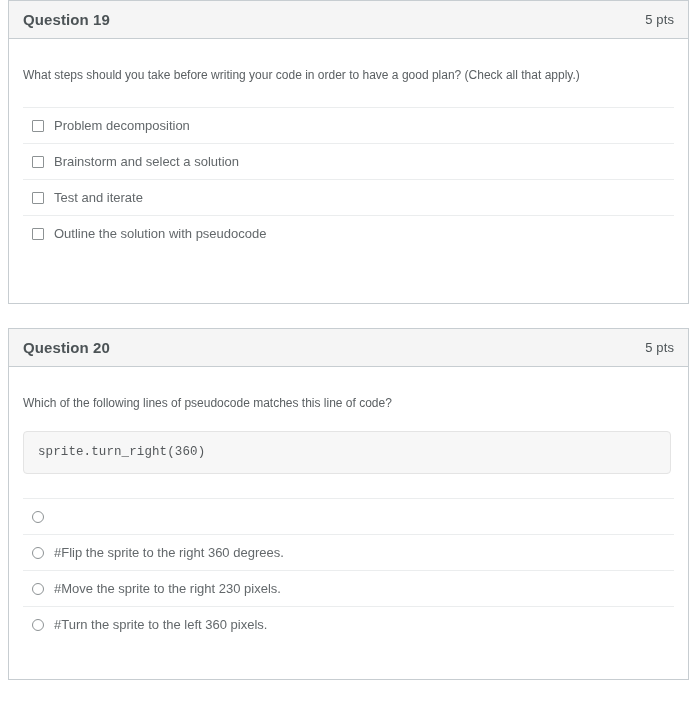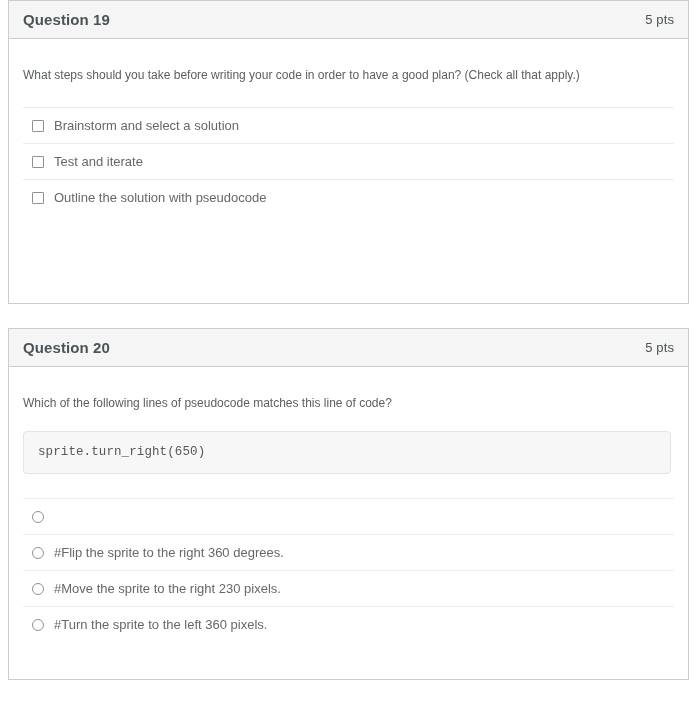--- a/index.html
+++ b/index.html
@@ -135,20 +135,24 @@
     <div class="question-header">
       <span class="question-name">Question 19</span>
       <span class="question-points">5 pts</span>
     </div>
 
     <div class="question-body">
       <div class="question-text">What steps should you take before writing your code in order to have a good plan? (Check all that apply.)</div>
 
       <div class="answers">
 
+        <div class="answer-row">
+          <span class="checkbox-icon"></span>
+          <span class="answer-label">Problem decomposition</span>
+        </div>
 
         <div class="answer-row">
           <span class="checkbox-icon"></span>
           <span class="answer-label">Brainstorm and select a solution</span>
         </div>
 
         <div class="answer-row">
           <span class="checkbox-icon"></span>
           <span class="answer-label">Test and iterate</span>
         </div>
@@ -165,21 +169,21 @@
   <div class="question-card" id="card-q20">
 
     <div class="question-header">
       <span class="question-name">Question 20</span>
       <span class="question-points">5 pts</span>
     </div>
 
     <div class="question-body">
       <div class="question-text">Which of the following lines of pseudocode matches this line of code?</div>
 
-      <div class="code-block">sprite.turn_right(650)</div>
+      <div class="code-block">sprite.turn_right(360)</div>
 
       <div class="answers answers-radio">
 
         <div class="answer-row">
           <span class="radio-icon"></span>
         </div>
 
         <div class="answer-row">
           <span class="radio-icon"></span>
           <span class="answer-label">#Flip the sprite to the right 360 degrees.</span>

